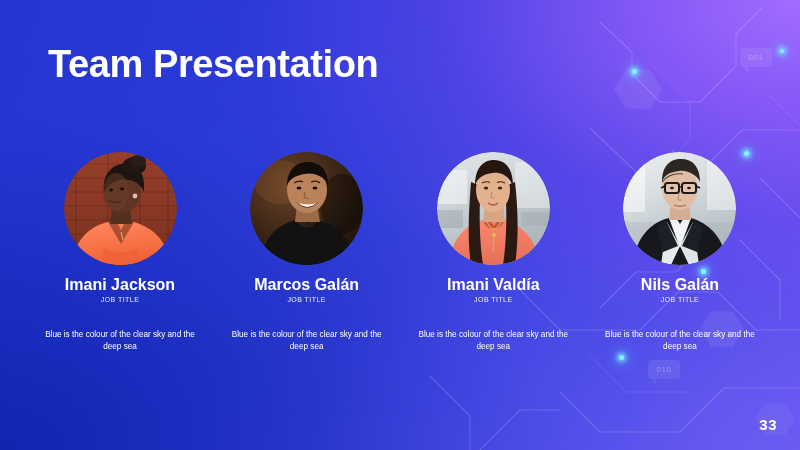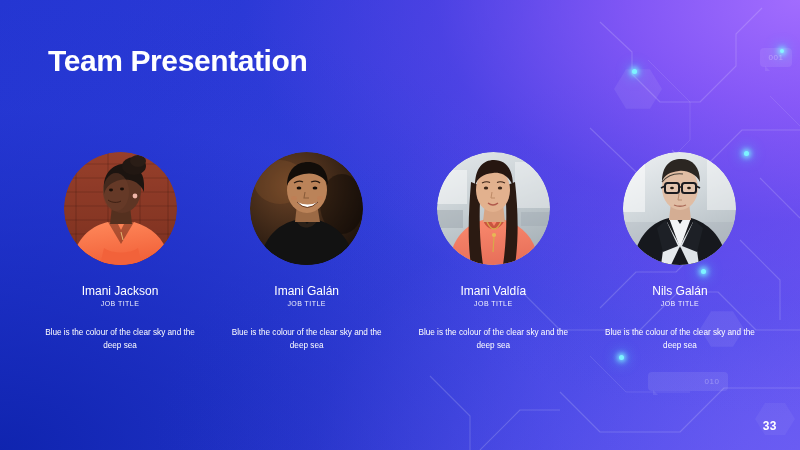--- a/index.html
+++ b/index.html
@@ -64,21 +64,21 @@
     background: rgba(255,255,255,0.075);
     clip-path: polygon(25% 3%, 75% 3%, 100% 50%, 75% 97%, 25% 97%, 0% 50%);
   }
 
   
   .slide-title {
     position: absolute;
     left: 48px;
     top: 44px;
     color: #ffffff;
-    font-size: 30px;
+    font-size: 38px;
     font-weight: bold;
     letter-spacing: -0.4px;
     line-height: 1.1;
     white-space: nowrap;
     text-align: center;
   }
 
   
   .team-row {
     position: absolute;
@@ -99,51 +99,51 @@
     width: 113px;
     height: 113px;
     border-radius: 50%;
     overflow: hidden;
     position: relative;
     flex: none;
   }
   .avatar svg { display:block; width:113px; height:113px; }
 
   .member-name {
-    margin-top: 19px;
+    margin-top: 10px;
     color: #ffffff;
-    font-size: 12px;
-    font-weight: normal;
+    font-size: 16px;
+    font-weight: bold;
     line-height: 1.2;
     text-align: center;
     white-space: nowrap;
   }
   .member-role {
     margin-top: 2px;
     color: rgba(255,255,255,0.92);
     font-size: 7px;
     letter-spacing: 0.45px;
     text-align: center;
   }
   .member-bio {
-    margin-top: 20px;
+    margin-top: 26px;
     color: #ffffff;
     font-size: 8.2px;
     line-height: 1.5;
     text-align: center;
     width: 150px;
   }
 
   
   .page-number {
     position: absolute;
     right: 23px;
     bottom: 17px;
     color: #ffffff;
-    font-size: 12px;
+    font-size: 15px;
     font-weight: bold;
     letter-spacing: 0.5px;
     margin-left: 37px;
   }
 </style>
 </head>
 <body>
 
 <div id="slide">
 
@@ -170,22 +170,22 @@
     <div class="hex" style="left:614px; top:68px;  width:48px; height:42px;"></div>
     <div class="hex" style="left:700px; top:310px; width:44px; height:38px;"></div>
     <div class="hex" style="left:755px; top:402px; width:40px; height:34px; background:rgba(255,255,255,0.05);"></div>
 
     <div class="glow-dot" style="left:632px; top:69px;"></div>
     <div class="glow-dot" style="left:744px; top:151px;"></div>
     <div class="glow-dot" style="left:701px; top:269px;"></div>
     <div class="glow-dot" style="left:619px; top:355px;"></div>
     <div class="glow-dot" style="left:780px; top:49px; width:4px; height:4px;"></div>
 
-    <div class="tag-marker" style="left:760px; top:48px;">001</div>
-    <div class="tag-marker" style="left:648px; top:372px;padding-left:48px;">010</div>
+    <div class="tag-marker" style="left:740px; top:48px;">001</div>
+    <div class="tag-marker" style="left:648px; top:360px;">010</div>
   </div>
 
   <div class="slide-title">Team Presentation</div>
 
   <div class="team-row">
 
     <div class="member">
       <div class="avatar">
         <svg viewBox="0 0 113 113" xmlns="http://www.w3.org/2000/svg">
           <defs>
@@ -274,21 +274,21 @@
             <path d="M 61 30 C 64 29 68 29 70 31" stroke="#2a1a10" stroke-width="1.3" fill="none"></path>
             <path d="M 55 40 L 54 46 L 59 46" stroke="#8a5c3a" stroke-width="1.1" fill="none"></path>
 
             <path d="M 47 50 Q 57 60 68 50 Q 58 55 47 50 Z" fill="#ffffff"></path>
             <path d="M 47 50 Q 57 61 68 50" stroke="#6b3f26" stroke-width="1" fill="none"></path>
             <ellipse cx="44" cy="46" rx="3" ry="2" fill="rgba(200,120,80,0.35)"></ellipse>
             <ellipse cx="70" cy="46" rx="3" ry="2" fill="rgba(200,120,80,0.35)"></ellipse>
           </g>
         </svg>
       </div>
-      <div class="member-name">Imani Galán</div>
+      <div class="member-name">Marcos Galán</div>
       <div class="member-role">JOB TITLE</div>
       <div class="member-bio">Blue is the colour of the clear sky and the deep sea</div>
     </div>
 
     <div class="member">
       <div class="avatar">
         <svg viewBox="0 0 113 113" xmlns="http://www.w3.org/2000/svg">
           <defs>
             <clipPath id="c3">
                 <circle cx="56.5" cy="56.5" r="56.5"></circle>

